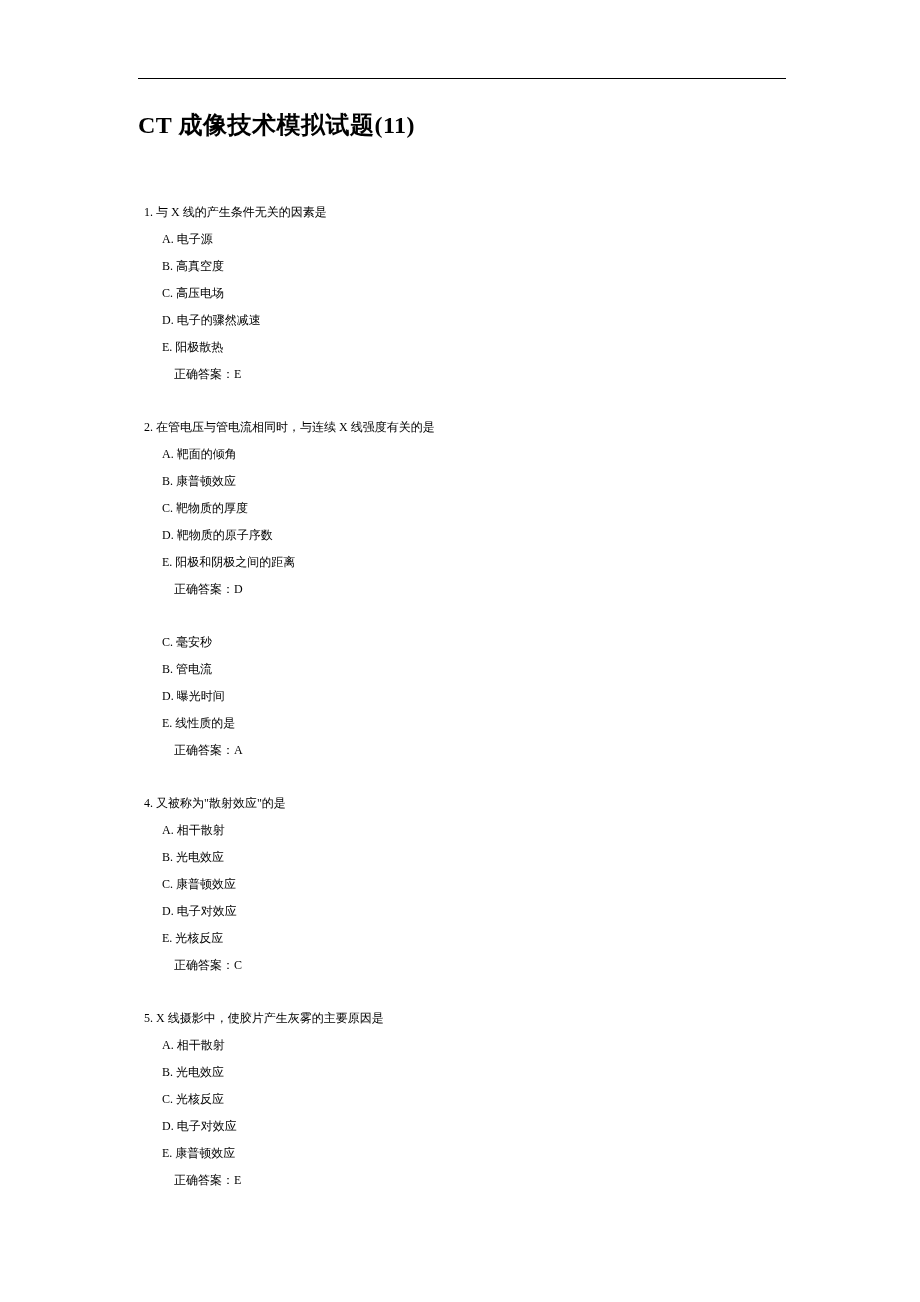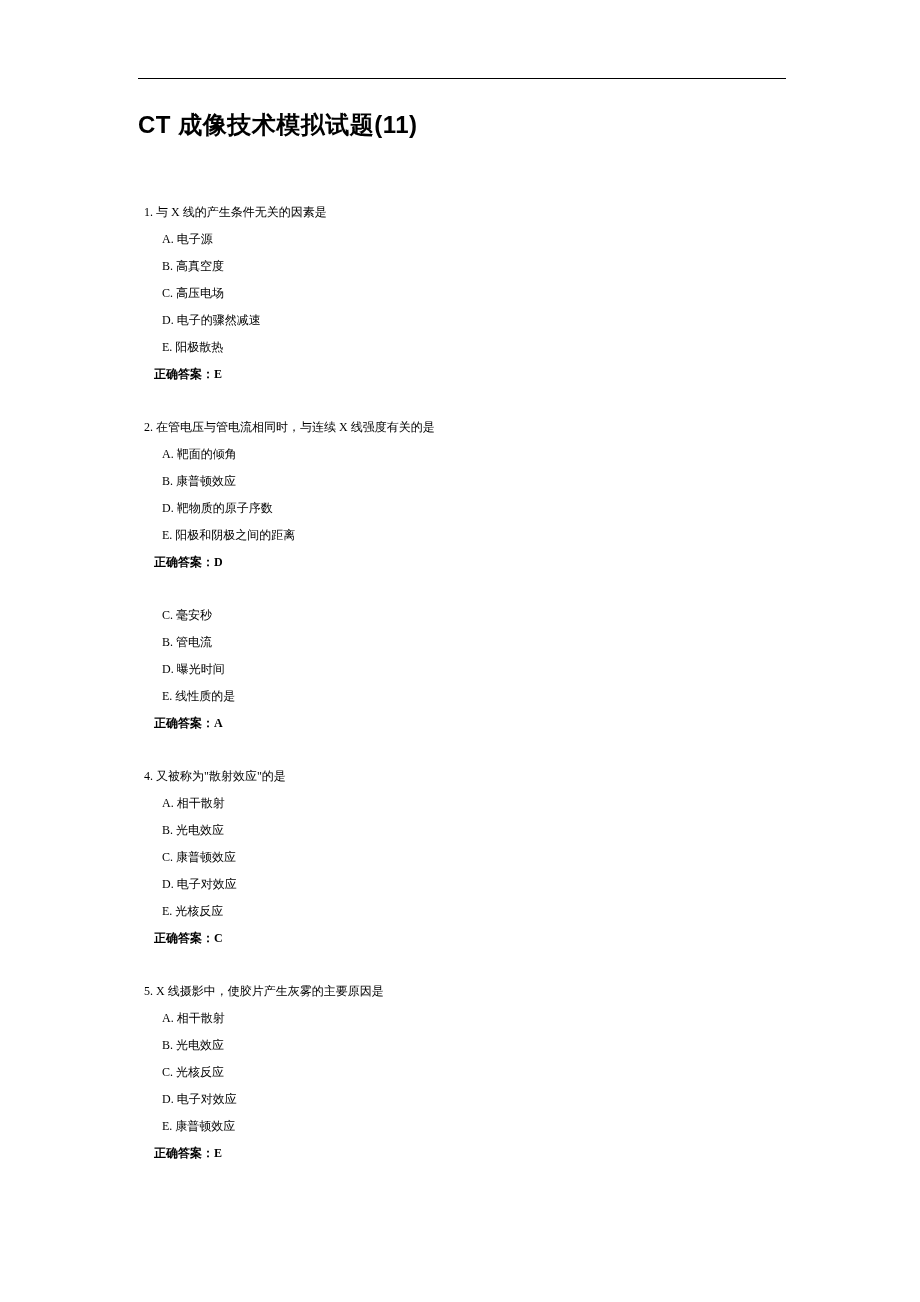--- a/index.html
+++ b/index.html
@@ -20,29 +20,29 @@
       width: 648px;
       margin: 0 0 30px 0;
     }
     .title {
       font-family: "Microsoft YaHei", "SimHei", sans-serif;
       font-size: 24px;
       font-weight: bold;
       margin-bottom: 58px;
       letter-spacing: 0.5px;
     }
-    .title .latin { font-family: Liberation Sans, sans-serif; }
+    .title .latin { font-family: Liberation Serif, serif; }
     .question-block {
       margin-bottom: 26px;
       font-size: 12px;
       line-height: 27px;
     }
     .q-stem { margin-left: 6px; }
     .q-option { margin-left: 24px; }
-    .q-answer { margin-left: 16px; font-weight: bold; }
+    .q-answer { margin-left: 36px; }
     .latin { font-family: "Times New Roman", serif; }
   </style>
 </head>
 <body>
 
 <div class="page">
   <hr class="hr-line">
   <h1 class="title">
     <span class="latin">CT </span><span>成像技术模拟试题</span><span class="latin">(11)</span>
   </h1>
@@ -53,20 +53,21 @@
         <div class="q-option"><span class="latin">B</span><span class="latin">. </span><span>高真空度</span></div>
         <div class="q-option"><span class="latin">C</span><span class="latin">. </span><span>高压电场</span></div>
         <div class="q-option"><span class="latin">D</span><span class="latin">. </span><span>电子的骤然减速</span></div>
         <div class="q-option"><span class="latin">E</span><span class="latin">. </span><span>阳极散热</span></div>
         <div class="q-answer"><span>正确答案：</span><span class="latin">E</span></div>
       </div>
       <div class="question-block">
         <div class="q-stem"><span class="latin">2. </span><span>在管电压与管电流相同时，与连续 </span><span class="latin">X </span><span>线强度有关的是</span></div>
         <div class="q-option"><span class="latin">A</span><span class="latin">. </span><span>靶面的倾角</span></div>
         <div class="q-option"><span class="latin">B</span><span class="latin">. </span><span>康普顿效应</span></div>
+        <div class="q-option"><span class="latin">C</span><span class="latin">. </span><span>靶物质的厚度</span></div>
         <div class="q-option"><span class="latin">D</span><span class="latin">. </span><span>靶物质的原子序数</span></div>
         <div class="q-option"><span class="latin">E</span><span class="latin">. </span><span>阳极和阴极之间的距离</span></div>
         <div class="q-answer"><span>正确答案：</span><span class="latin">D</span></div>
       </div>
       <div class="question-block">
         <div class="q-option"><span class="latin">C</span><span class="latin">. </span><span>毫安秒</span></div>
         <div class="q-option"><span class="latin">B</span><span class="latin">. </span><span>管电流</span></div>
         <div class="q-option"><span class="latin">D</span><span class="latin">. </span><span>曝光时间</span></div>
         <div class="q-option"><span class="latin">E</span><span class="latin">. </span><span>线性质的是</span></div>
         <div class="q-answer"><span>正确答案：</span><span class="latin">A</span></div>

